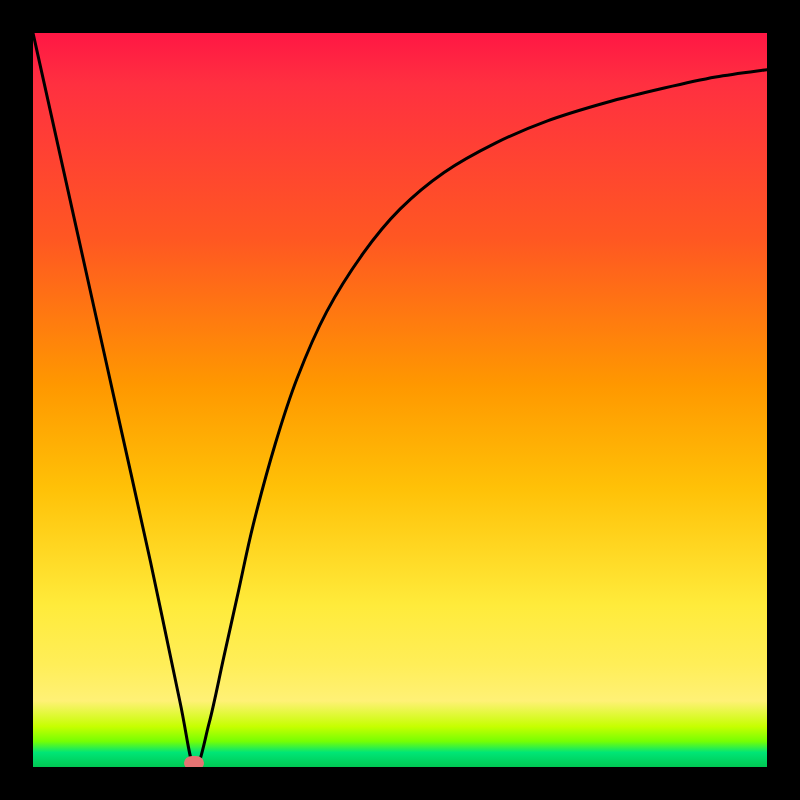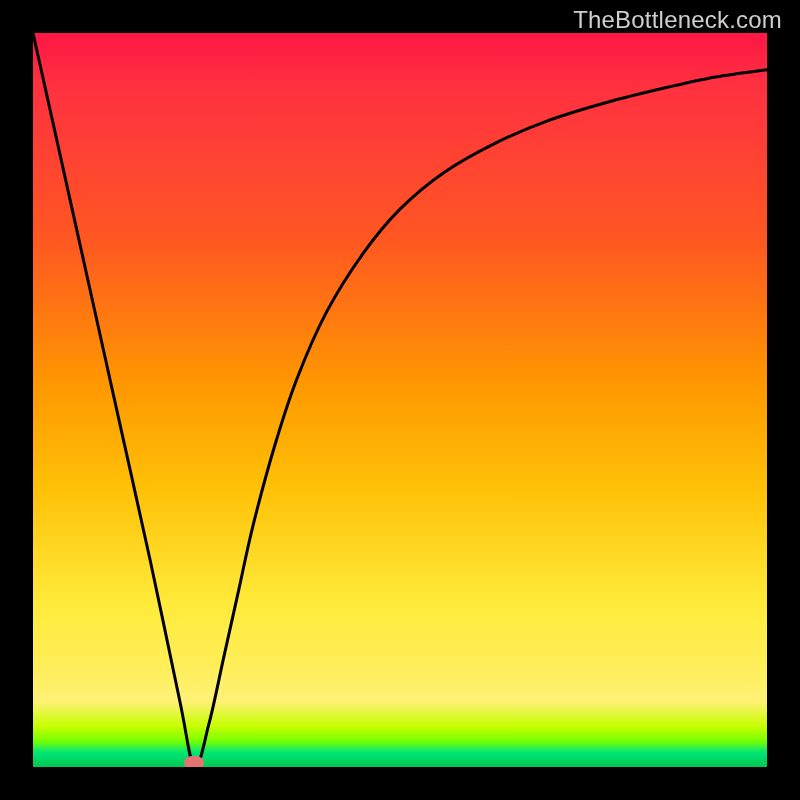--- a/index.html
+++ b/index.html
@@ -64,20 +64,19 @@
     height: 14px;
     background: #e57373;
     border-radius: 8px / 7px;
     transform: translate(-50%, -50%);
   }
 </style>
 </head>
 <body>
 
 <div class="frame">
-  <div class="attribution">TheBottleneck.com</div>
   <div class="plot-area">
     <svg class="curve" viewBox="0 0 734 734" preserveAspectRatio="none">
       <path id="curve-path" fill="none" stroke="#000" stroke-width="3" stroke-linejoin="round" stroke-linecap="round" d="M 0.00 0.00 C 4.89 22.02, 19.57 88.08, 29.36 132.12 C 39.15 176.16, 48.93 220.20, 58.72 264.24 C 68.51 308.28, 78.29 352.32, 88.08 396.36 C 97.87 440.40, 107.65 483.22, 117.44 528.48 C 127.23 573.74, 139.46 633.69, 146.80 667.94 C 154.14 702.19, 156.59 730.33, 161.48 734.00 C 166.37 737.67, 171.27 708.31, 176.16 689.96 C 181.05 671.61, 185.95 645.92, 190.84 623.90 C 195.73 601.88, 200.63 579.86, 205.52 557.84 C 210.41 535.82, 214.08 516.25, 220.20 491.78 C 226.32 467.31, 234.88 435.51, 242.22 411.04 C 249.56 386.57, 255.68 367.00, 264.24 344.98 C 272.80 322.96, 282.59 299.72, 293.60 278.92 C 304.61 258.12, 318.07 237.33, 330.30 220.20 C 342.53 203.07, 353.54 189.62, 367.00 176.16 C 380.46 162.70, 395.14 150.47, 411.04 139.46 C 426.94 128.45, 445.29 118.66, 462.42 110.10 C 479.55 101.54, 495.45 94.81, 513.80 88.08 C 532.15 81.35, 552.95 75.24, 572.52 69.73 C 592.09 64.23, 612.89 59.33, 631.24 55.05 C 649.59 50.77, 665.49 47.10, 682.62 44.04 C 699.75 40.98, 725.44 37.92, 734.00 36.70"></path>
     </svg>
     <div class="marker" id="min-marker" style="left: 161.48px; top: 730px;"></div>
   </div>
 </div>
 
 </body></html>

